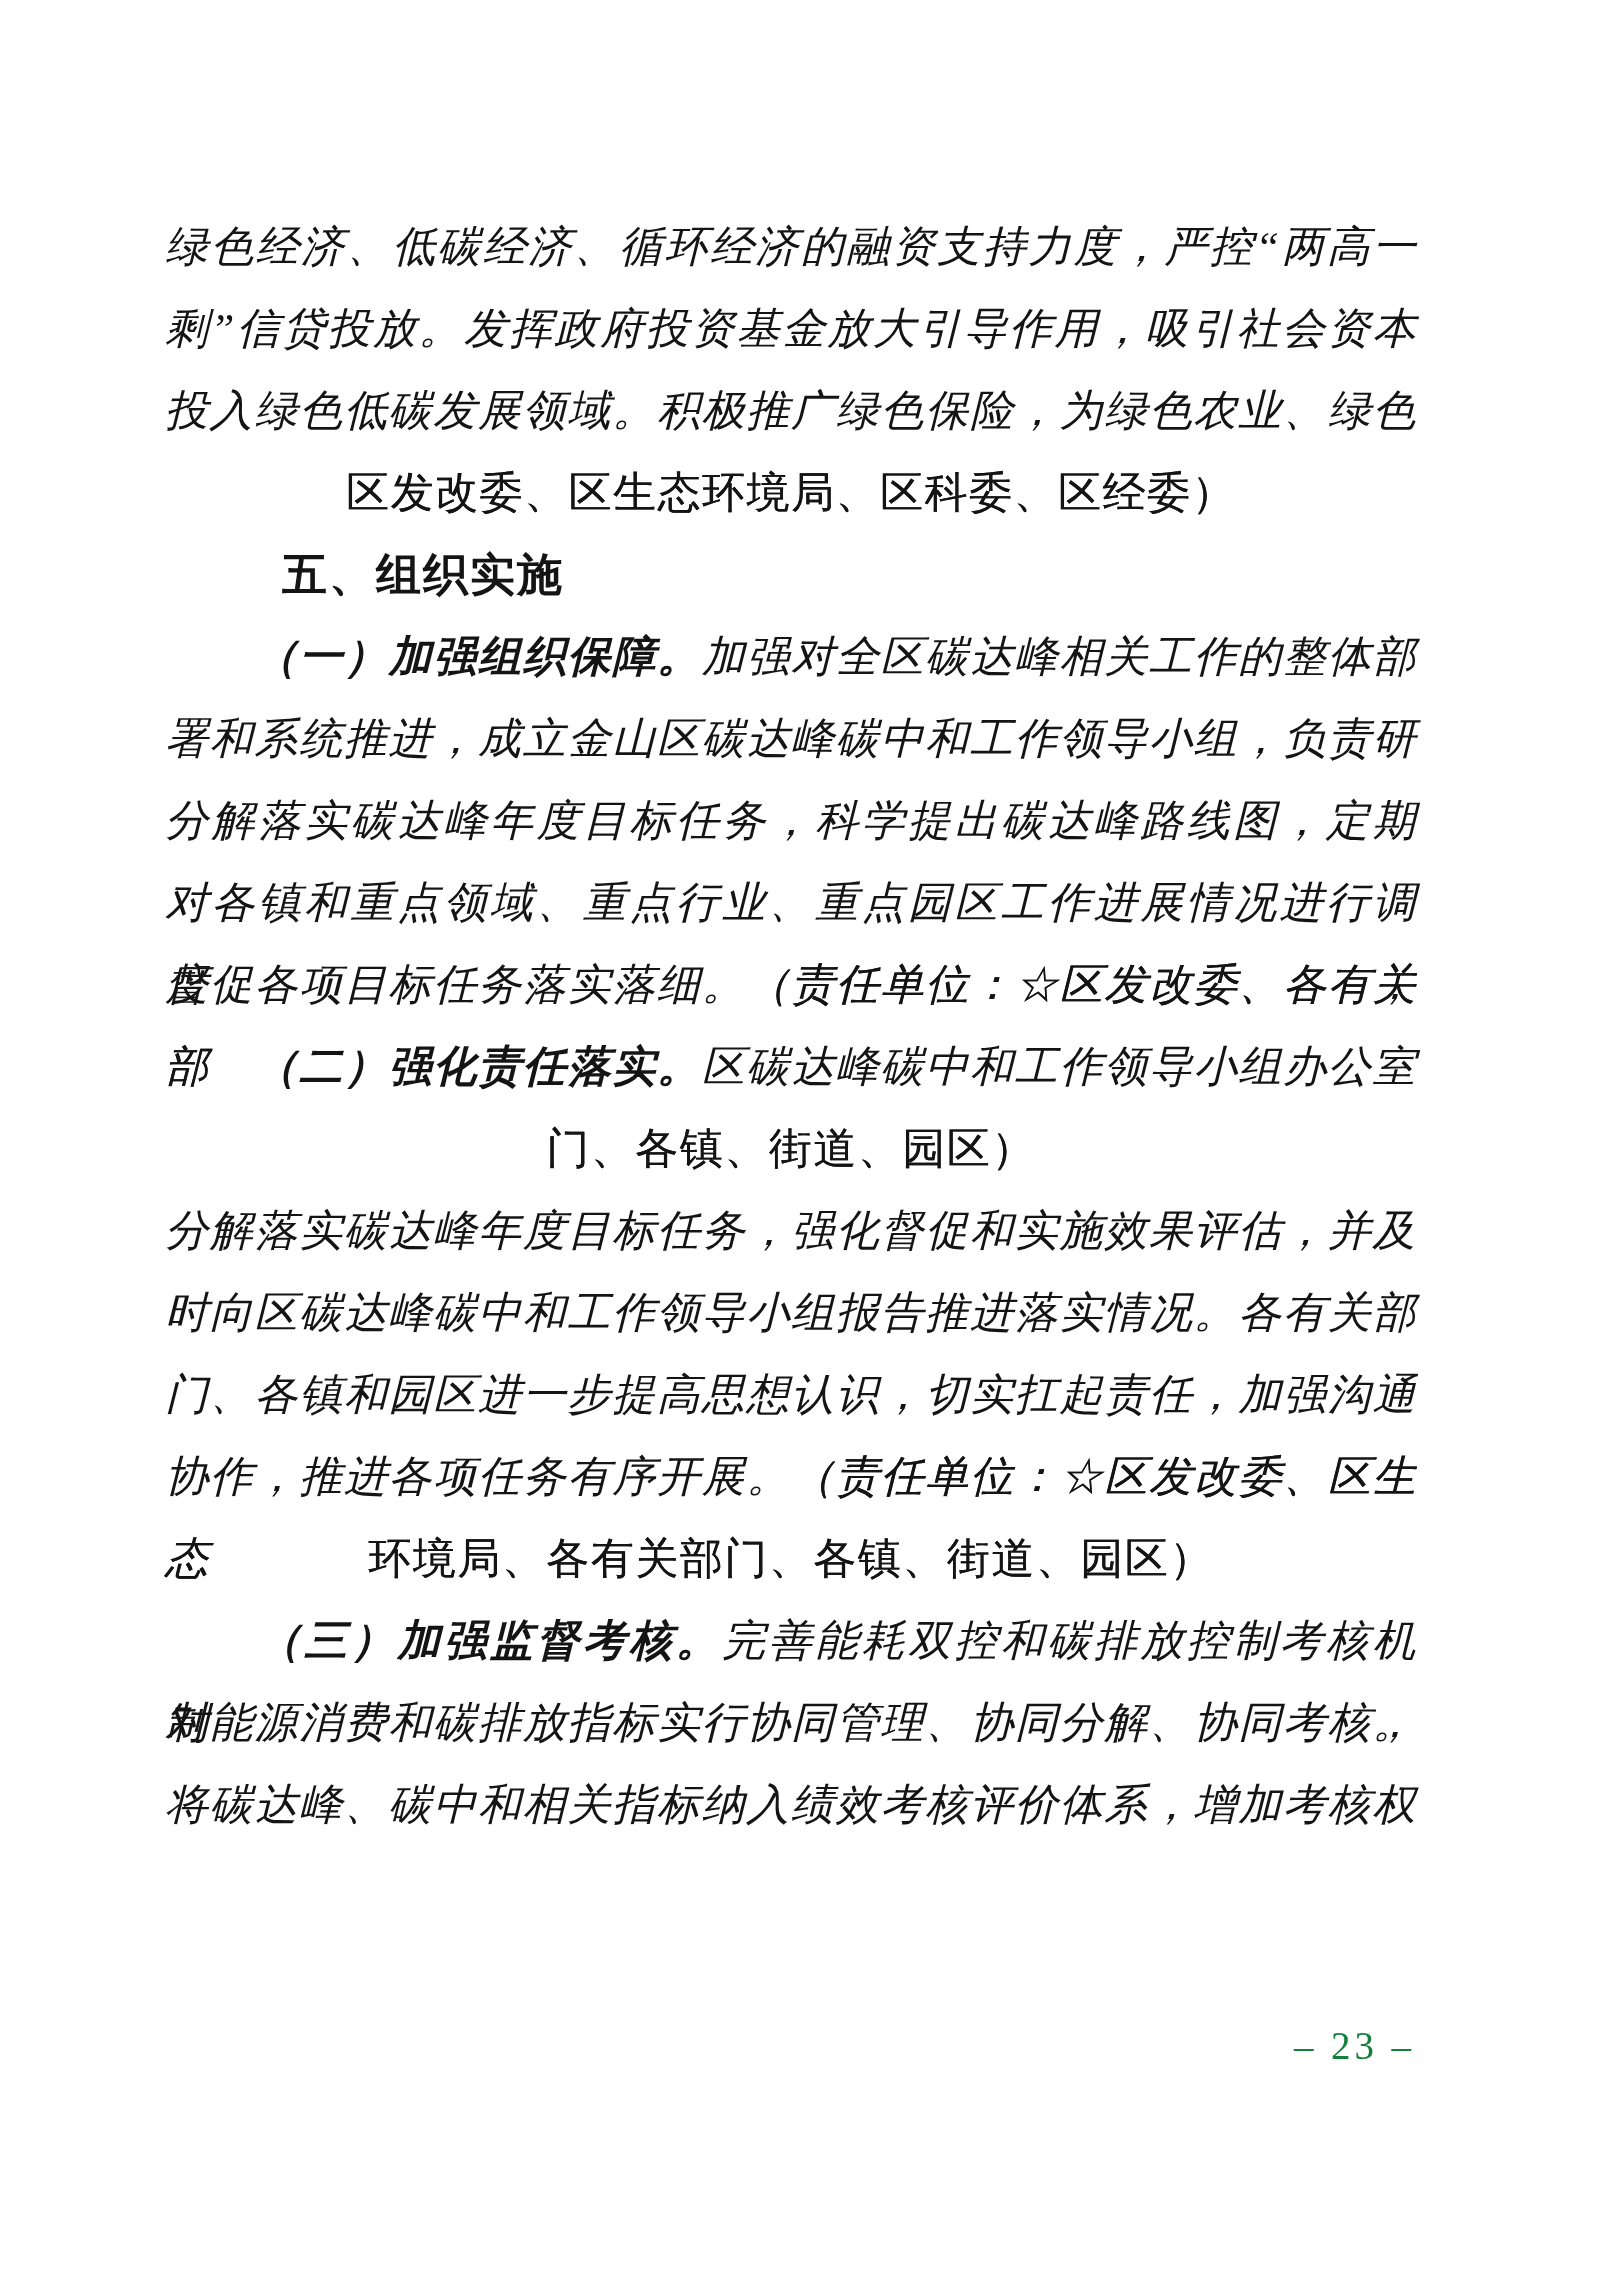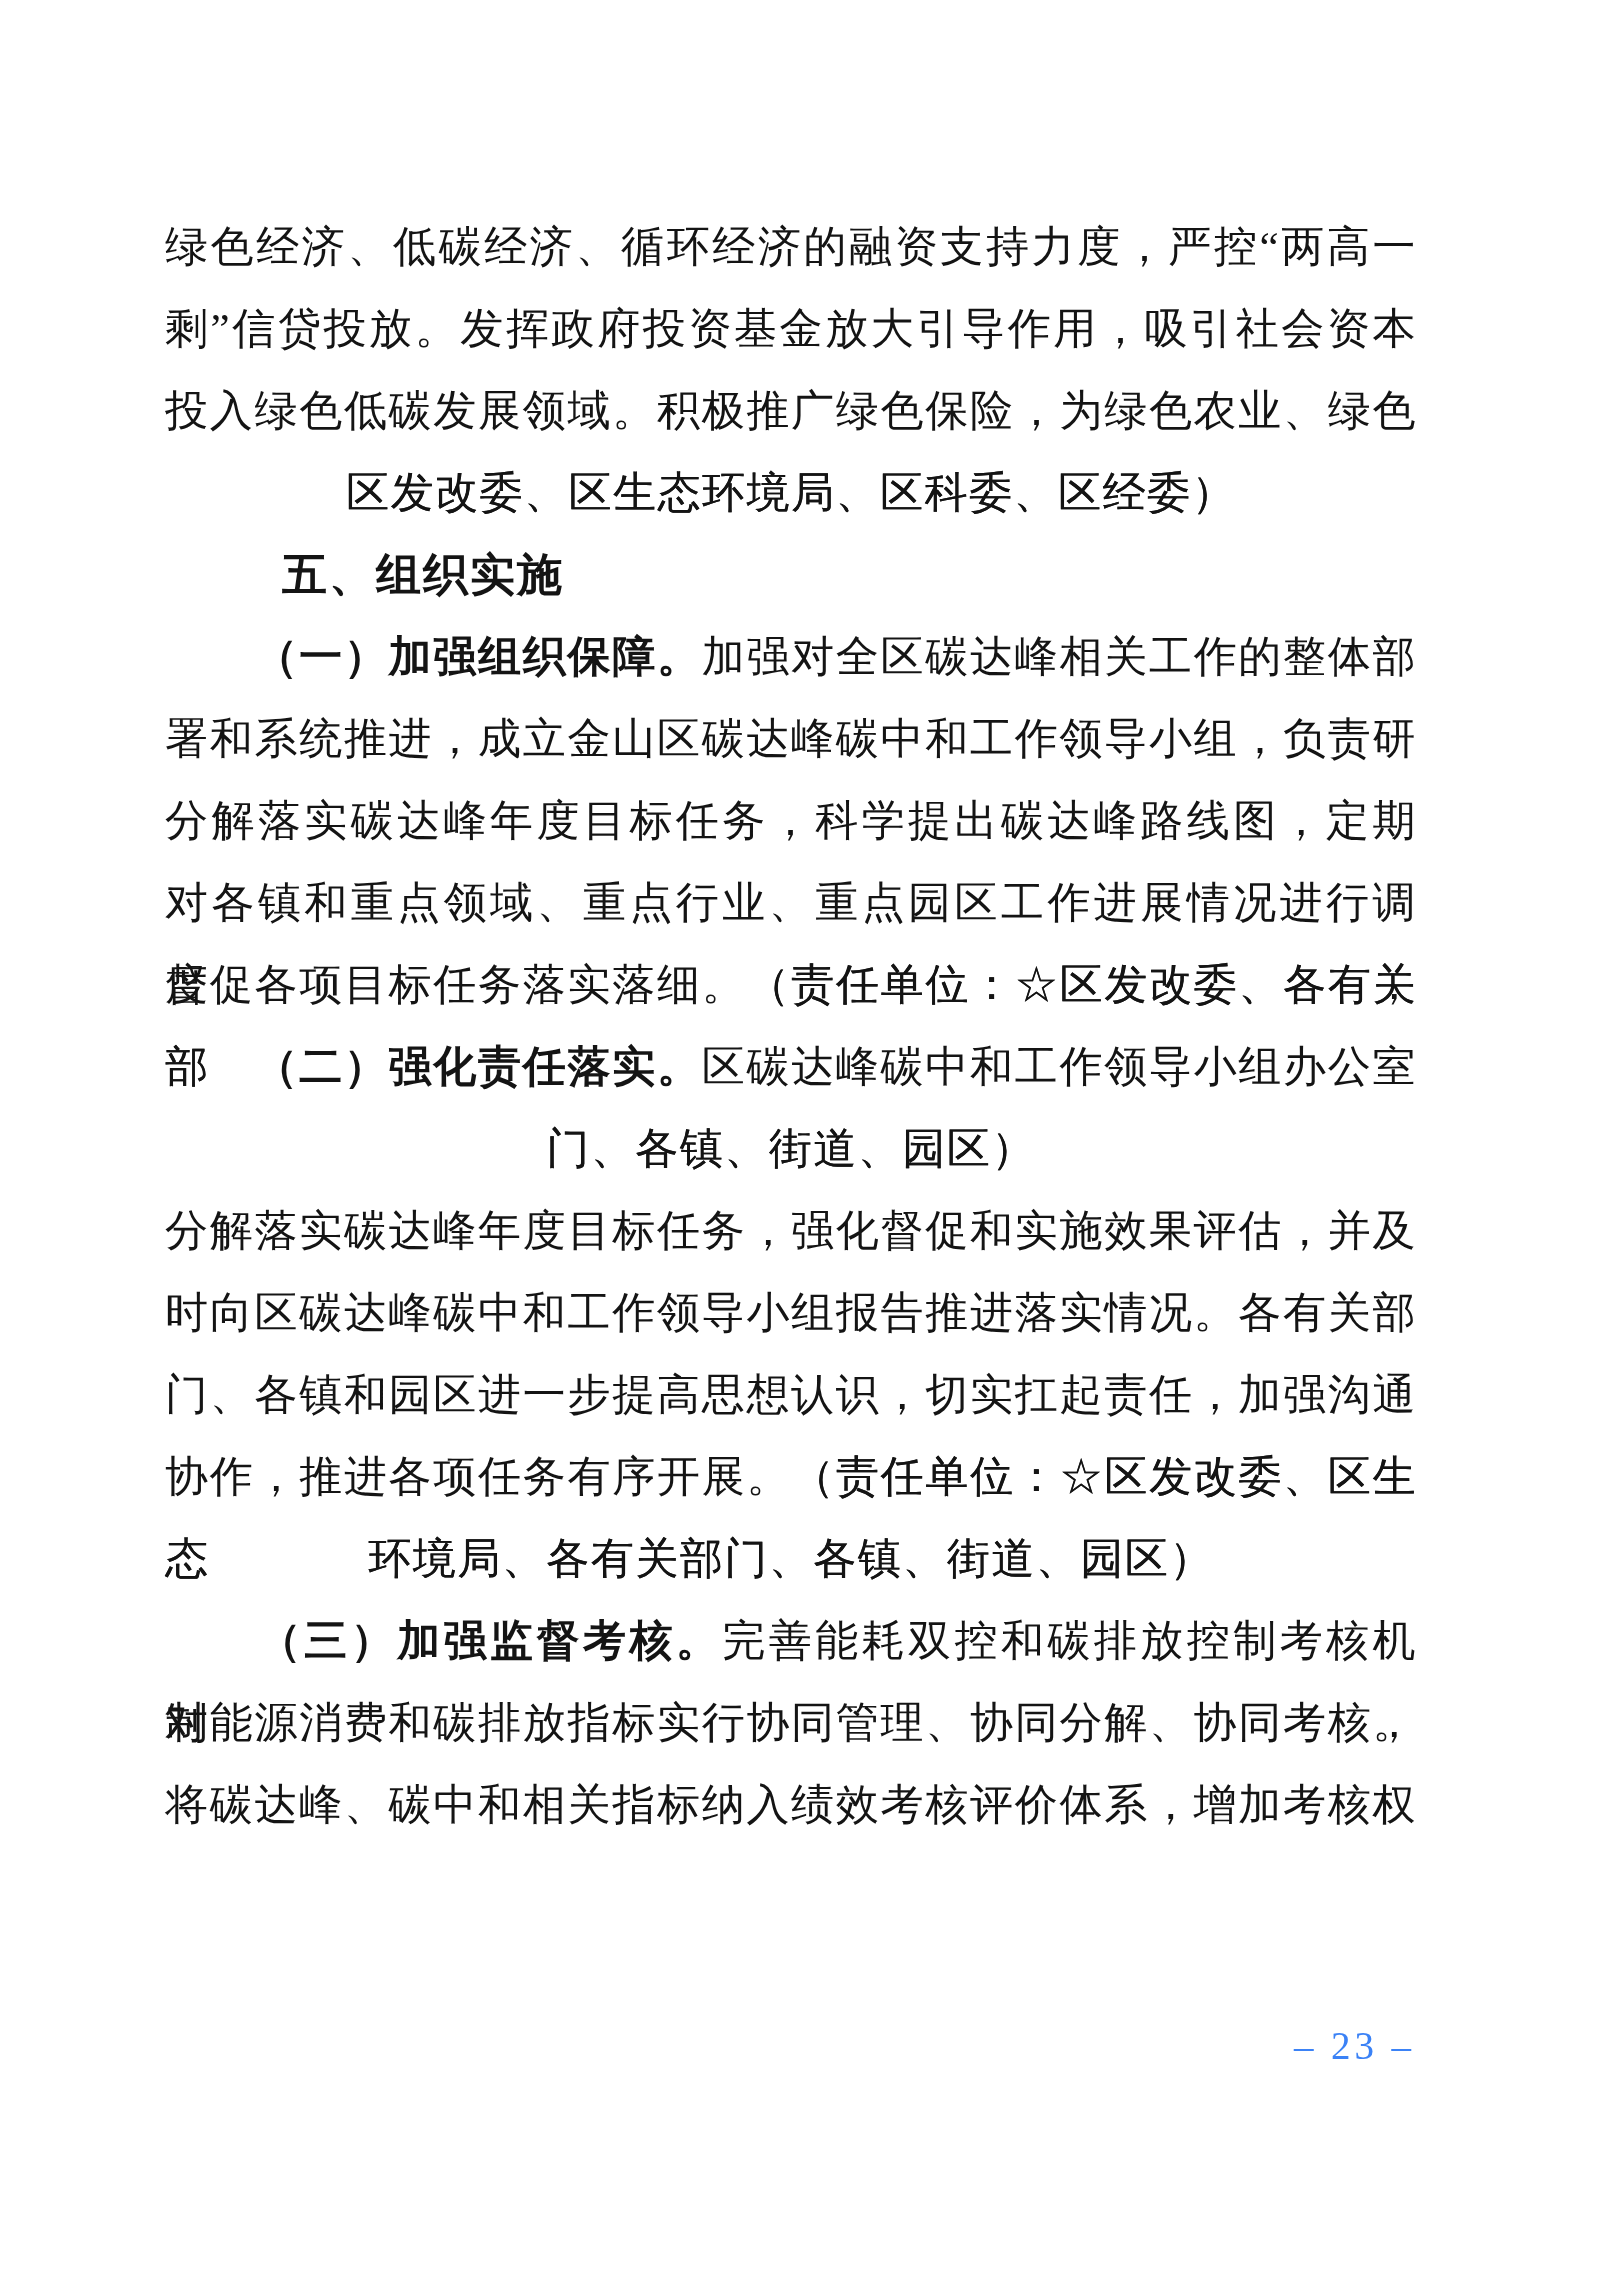--- a/index.html
+++ b/index.html
@@ -26,20 +26,21 @@
     line-height: 82px;
     font-size: 43px;
     letter-spacing: 1.5px;
     white-space: nowrap;
   }
   .line.just {
     white-space: normal;
     text-align: justify;
     text-align-last: justify;
     text-justify: inter-ideograph;
+    font-style: italic;
   }
   .line.end {
     text-align: center;
   }
   .line.heading {
     font-family: Liberation Serif, serif;
     font-weight: 700;
     font-size: 45px;
     padding-left: 117px;
     letter-spacing: 2px;
@@ -49,21 +50,21 @@
     margin-top: 27px;
   }
   .seg.kai {
     text-shadow: 0.3px 0 0 currentColor;
   }
   .pageno {
     position: absolute;
     left: 1294px; top: 2023px;
     font-size: 39px;
     letter-spacing: 3.9px;
-    color: #3b82f6;
+    color: #15803d;
     font-family: "Liberation Serif", "DejaVu Serif", serif;
   }
 </style>
 </head>
 <body>
 
 <div class="page">
   <div class="content">
 
     <div class="line just"><span class="seg">绿色经济、低碳经济、循环经济的融资支持力度，严控“两高一</span></div>

